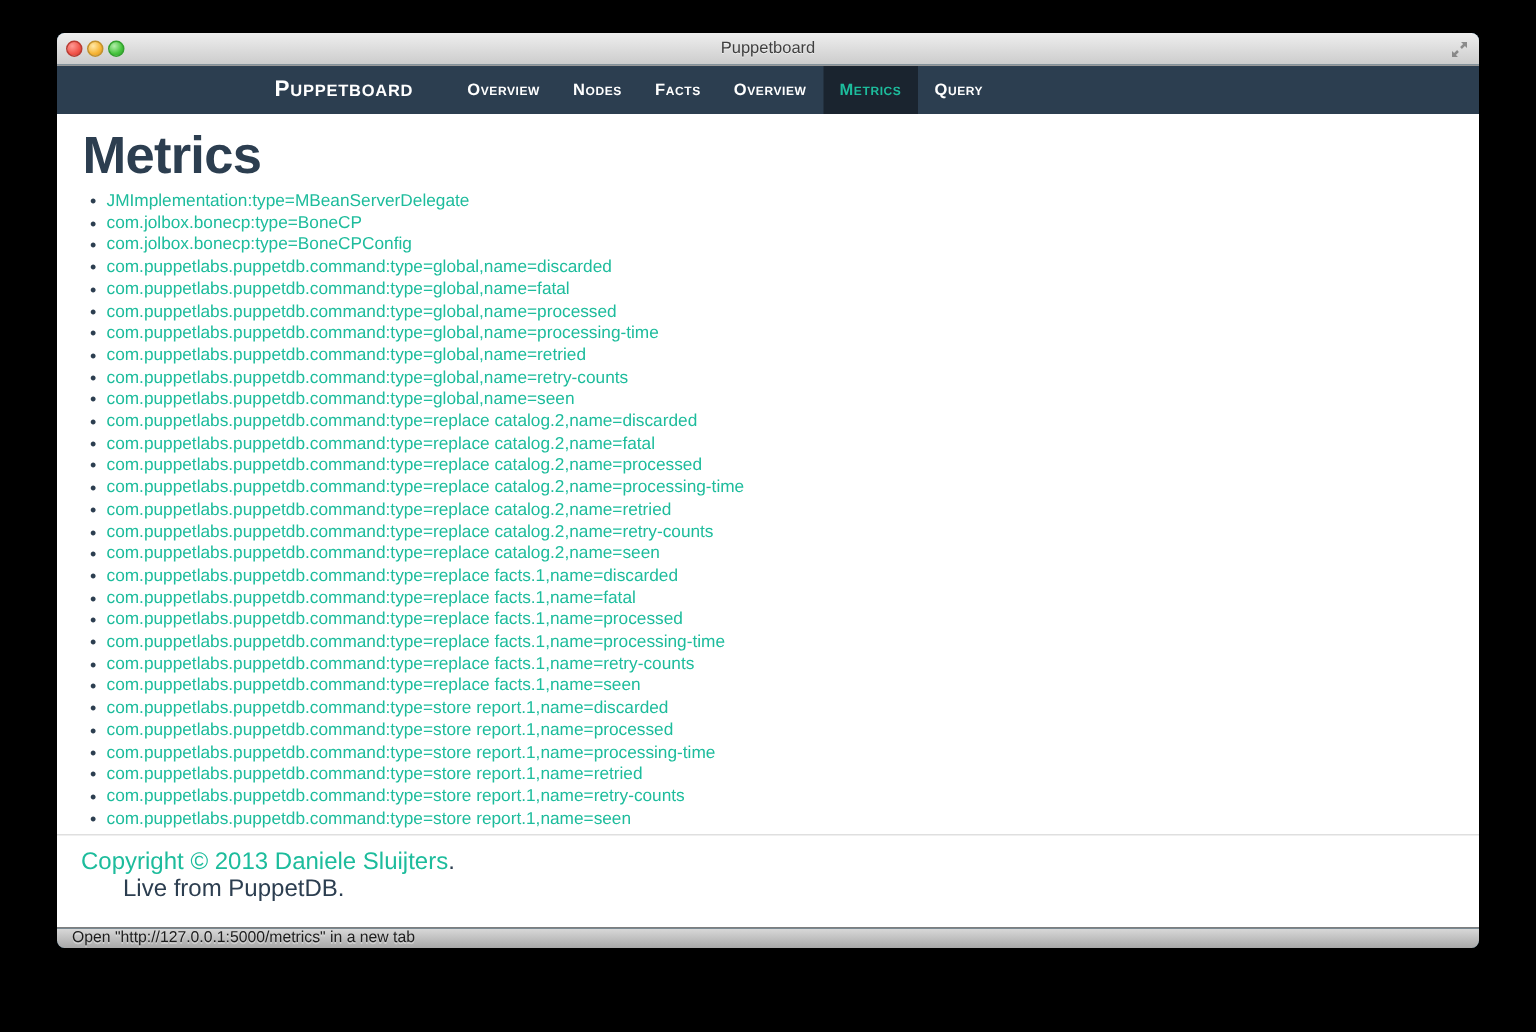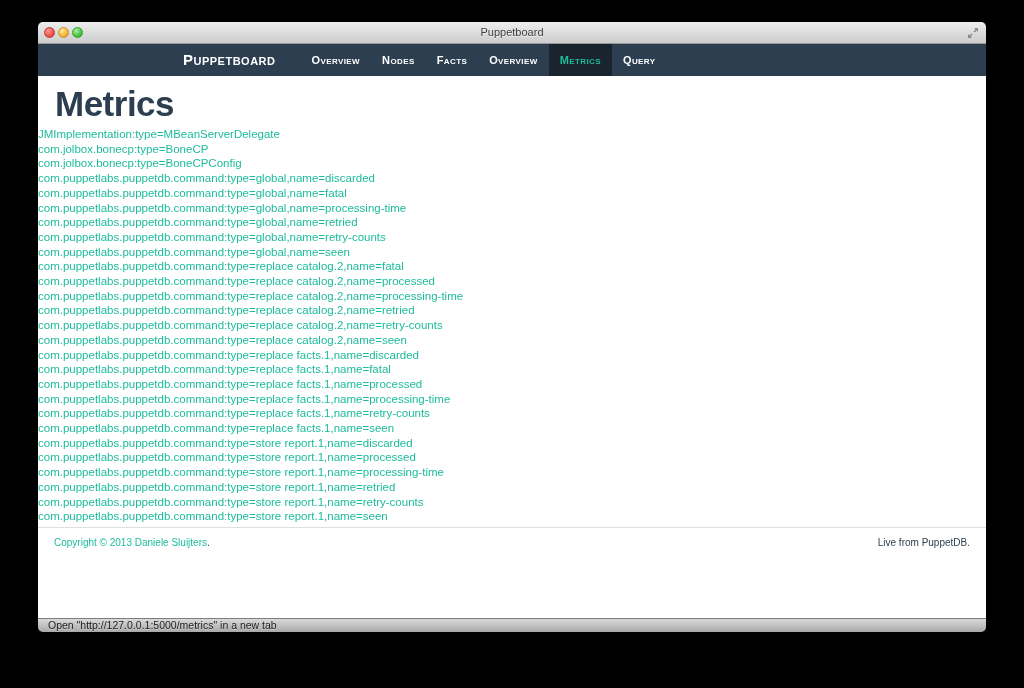--- a/index.html
+++ b/index.html
@@ -104,20 +104,21 @@
     padding-left: 17px;
     font-size: 35px;
     line-height: 38px;
     font-weight: bold;
     letter-spacing: -0.5px;
     color: var(--heading, #2c3e50);
   }
   ul.metrics-list {
     list-style: none;
     margin: 0;
+    padding-left: 33px;
   }
   ul.metrics-list li {
     position: relative;
     font-size: 11.5px;
     line-height: 14.7px;
     color: var(--accent, #1dbc9c);
     cursor: pointer;
   }
   ul.metrics-list li::before {
     content: "•";
@@ -127,21 +128,22 @@
     font-size: 12px;
   }
 
   
   footer.page-footer {
     border-top: 1px solid #dfdfdf;
     margin-top: 3px;
     padding: 9px 16px 0 16px;
     display: flex;
     justify-content: space-between;
-    font-size: 10px;
+    font-size: 16px;
+    flex-direction: column;
   }
   .copyright a {
     color: var(--accent, #1dbc9c);
     text-decoration: none;
     cursor: pointer;
   }
   .copyright .dot { color: var(--heading, #2c3e50); }
   .live-from { color: var(--heading, #2c3e50); margin-left: 28px; }
 
   
@@ -190,24 +192,26 @@
 
   <main class="content">
     <h1 class="page-title">Metrics</h1>
 
     <ul class="metrics-list">
         <li>JMImplementation:type=MBeanServerDelegate</li>
         <li>com.jolbox.bonecp:type=BoneCP</li>
         <li>com.jolbox.bonecp:type=BoneCPConfig</li>
         <li>com.puppetlabs.puppetdb.command:type=global,name=discarded</li>
         <li>com.puppetlabs.puppetdb.command:type=global,name=fatal</li>
+        <li>com.puppetlabs.puppetdb.command:type=global,name=processed</li>
         <li>com.puppetlabs.puppetdb.command:type=global,name=processing-time</li>
         <li>com.puppetlabs.puppetdb.command:type=global,name=retried</li>
         <li>com.puppetlabs.puppetdb.command:type=global,name=retry-counts</li>
         <li>com.puppetlabs.puppetdb.command:type=global,name=seen</li>
+        <li>com.puppetlabs.puppetdb.command:type=replace catalog.2,name=discarded</li>
         <li>com.puppetlabs.puppetdb.command:type=replace catalog.2,name=fatal</li>
         <li>com.puppetlabs.puppetdb.command:type=replace catalog.2,name=processed</li>
         <li>com.puppetlabs.puppetdb.command:type=replace catalog.2,name=processing-time</li>
         <li>com.puppetlabs.puppetdb.command:type=replace catalog.2,name=retried</li>
         <li>com.puppetlabs.puppetdb.command:type=replace catalog.2,name=retry-counts</li>
         <li>com.puppetlabs.puppetdb.command:type=replace catalog.2,name=seen</li>
         <li>com.puppetlabs.puppetdb.command:type=replace facts.1,name=discarded</li>
         <li>com.puppetlabs.puppetdb.command:type=replace facts.1,name=fatal</li>
         <li>com.puppetlabs.puppetdb.command:type=replace facts.1,name=processed</li>
         <li>com.puppetlabs.puppetdb.command:type=replace facts.1,name=processing-time</li>

